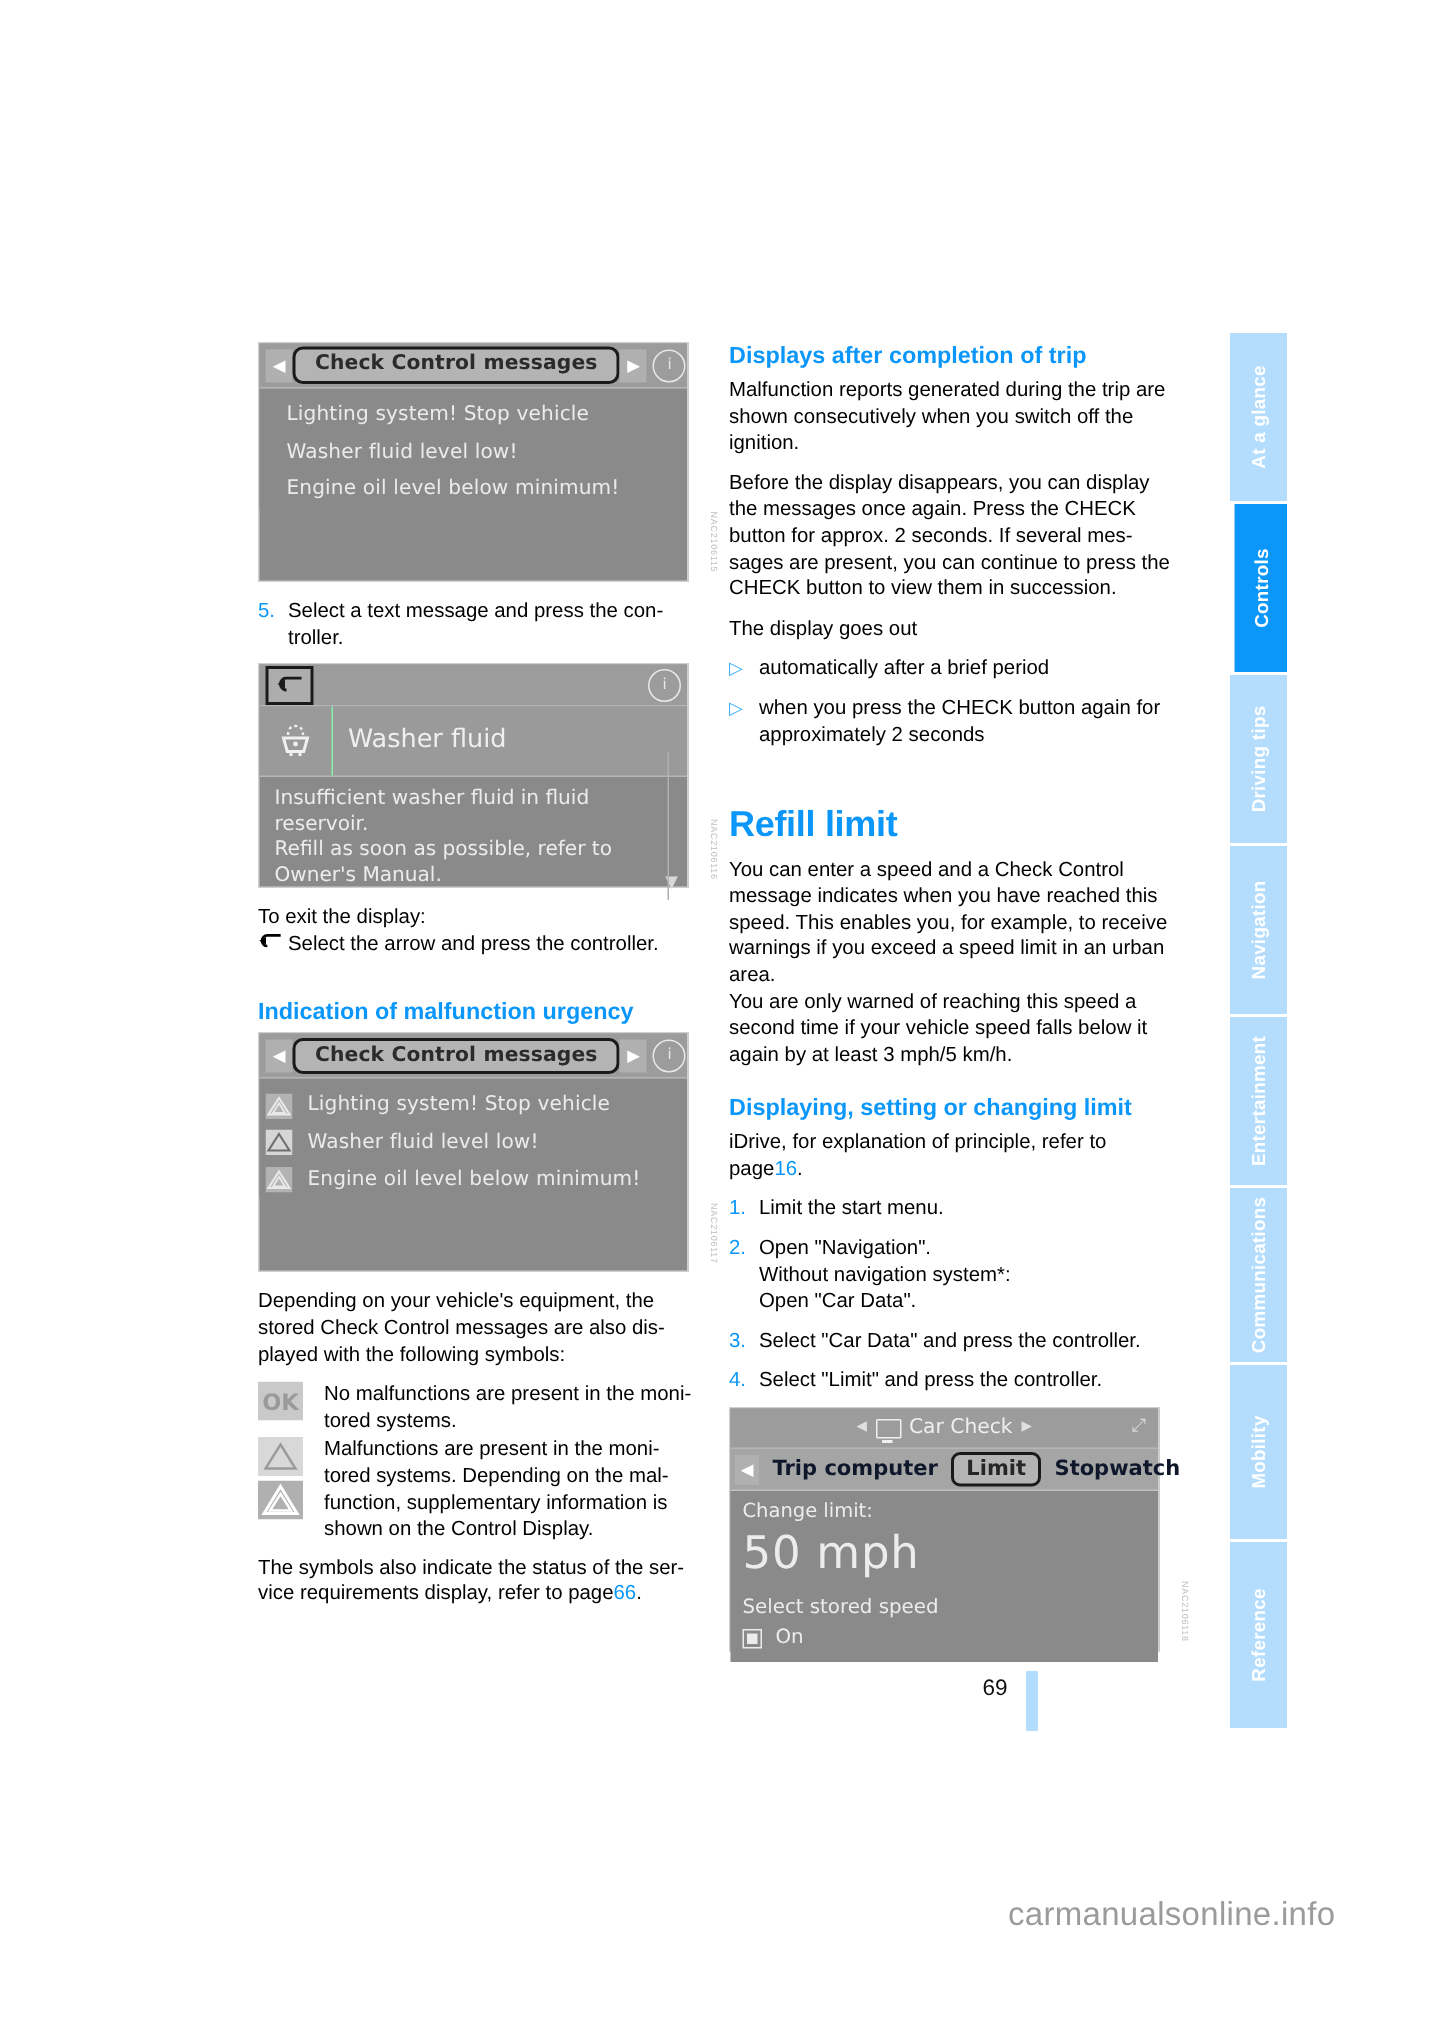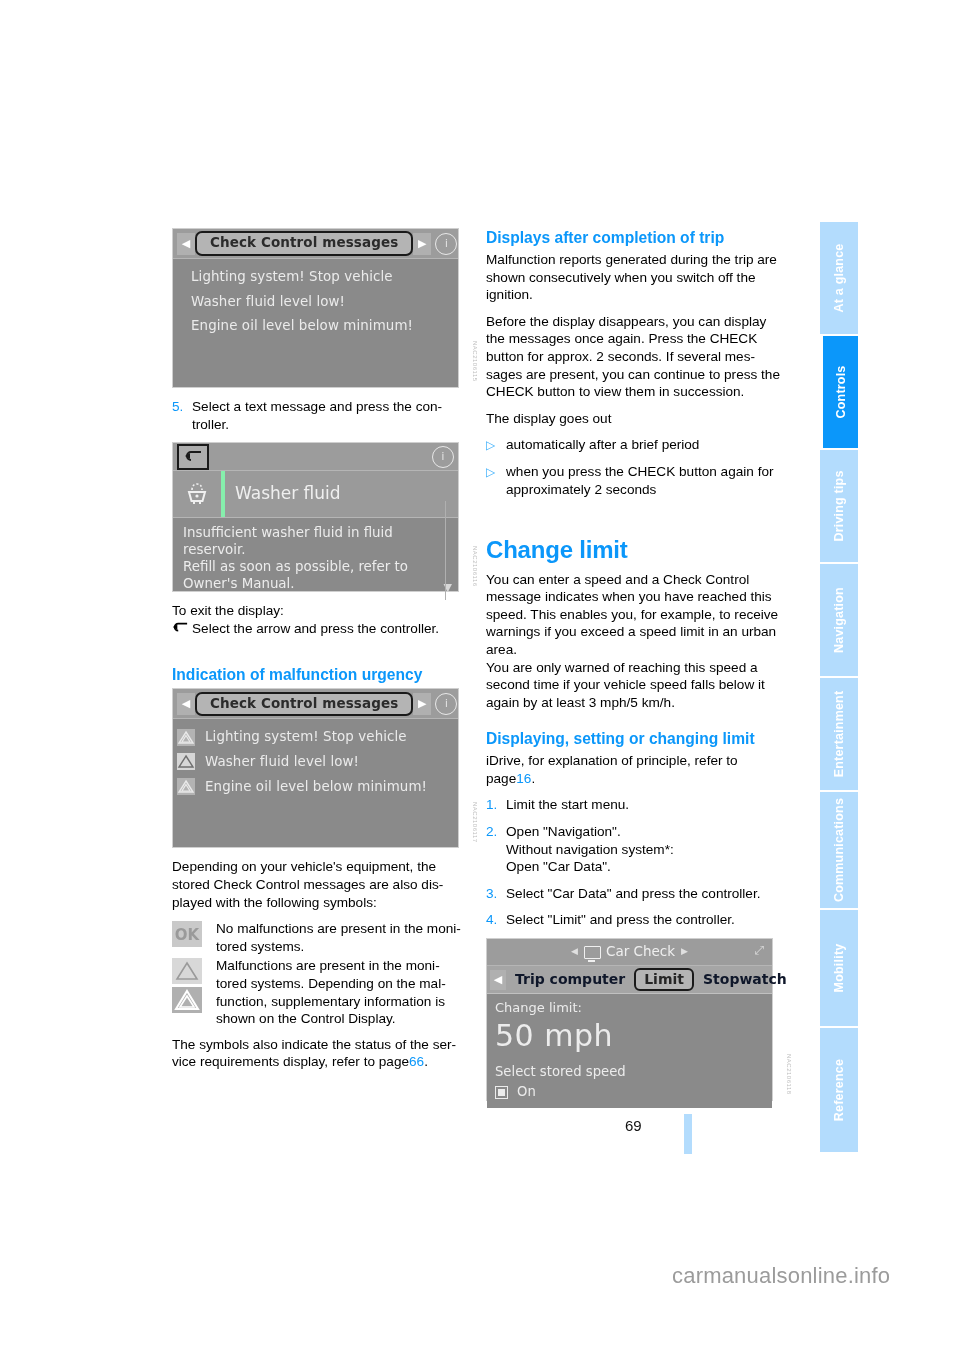--- a/index.html
+++ b/index.html
@@ -231,21 +231,21 @@
     border-bottom: 1px solid #b5b5b5;
   }
   .wf-icon {
     flex: 0 0 48px;
     display: flex; align-items: center; justify-content: center;
   }
   .wf-name {
     color: #efefef;
     font-size: 17px;
     padding-left: 10px;
-    border-left: 4px solid #86efac;
+    border-left: 1px solid #86efac;
     align-self: stretch;
     display: flex; align-items: center;
     flex: 1 1 auto;
   }
   .wf-text {
     color: #ececec;
     font-size: 13.4px;
     line-height: 17px;
     padding: 6px 14px 8px 10px;
     position: relative;
@@ -348,21 +348,21 @@
   
   .exitline { display: flex; align-items: flex-start; }
   .exit-glyph {
     flex: 0 0 20px;
     margin-top: 1px;
   }
 
   
   .pagenum {
     position: absolute;
-    left: 625px; top: 1117px;
+    left: 655px; top: 1117px;
     font-size: 15px;
     color: #111;
     font-family: "Liberation Sans", sans-serif;
   }
   .pagebar {
     position: absolute;
     left: 684px; top: 1114px;
     width: 8px; height: 40px;
     background: #b3dcfd;
   }
@@ -567,21 +567,21 @@
     <div class="row">
       <div class="bull">▷</div>
       <div class="txt">automatically after a brief period</div>
     </div>
     <div class="row">
       <div class="bull">▷</div>
       <div class="txt">when you press the CHECK button again for approximately 2 seconds</div>
     </div>
 
     <div class="gap-lg"></div>
-    <h1 class="section">Change limit</h1>
+    <h1 class="section">Refill limit</h1>
     <p class="body tight">You can enter a speed and a Check Control message indicates when you have reached this speed. This enables you, for example, to receive warnings if you exceed a speed limit in an urban area.</p>
     <p class="body">You are only warned of reaching this speed a second time if your vehicle speed falls below it again by at least 3 mph/5 km/h.</p>
 
     <div class="gap-sm"></div>
     <h2 class="section">Displaying, setting or changing limit</h2>
     <p class="body"><span>iDrive, for explanation of principle, refer to page</span><span class="lnk">16</span><span>.</span></p>
 
     <div class="row">
       <div class="num">1.</div>
       <div class="txt">Limit the start menu.</div>

